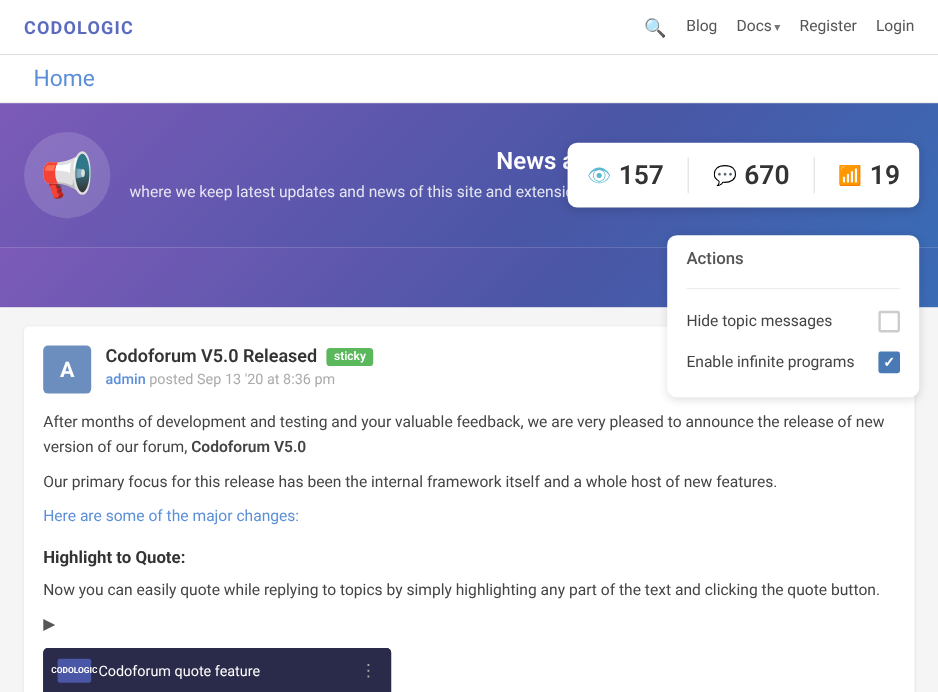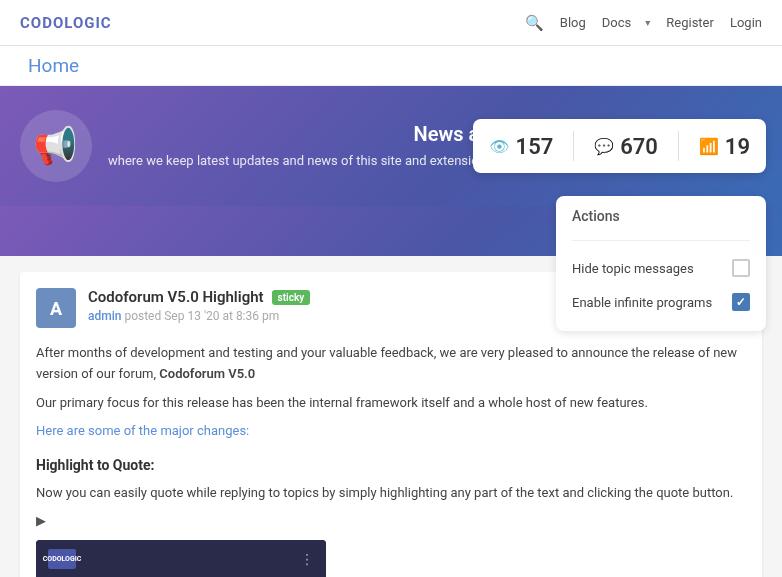--- a/index.html
+++ b/index.html
@@ -30,21 +30,21 @@
       color: #555;
       text-decoration: none;
       font-size: 13px;
     }
     .nav-search-icon {
       color: #777;
       font-size: 15px;
       cursor: pointer;
     }
     .nav-link-docs {
-      display: flex; align-items: center; gap: 14px;
+      display: flex; align-items: center; gap: 2px;
     }
     .chevron-down {
       font-size: 10px; color: #777;
     }
 
     
     .breadcrumb-bar {
       background: #fff;
       padding: 8px 28px;
       border-bottom: 1px solid #eee;
@@ -400,21 +400,21 @@
 </div>
 
 <div class="content-area">
   <div class="post-list">
 
     <div class="post-item">
       <div class="post-header">
         <div class="avatar">A</div>
         <div class="post-meta">
           <div class="post-title-row">
-            <span class="post-title">Codoforum V5.0 Highlight</span>
+            <span class="post-title">Codoforum V5.0 Released</span>
             <span class="badge-sticky">sticky</span>
             <div style="display:flex; align-items:center; gap:8px; margin-left:auto;">
               <div class="post-stat">
                 <span class="post-stat-icon stat-eye">👁</span>
                 <span>1.6k</span>
               </div>
               <div class="post-stat">
                 <span class="post-stat-icon" style="color:#5b8fd8;">💬</span>
                 <span>19</span>
               </div>
@@ -440,20 +440,21 @@
         <div class="video-link-row">
           <span class="video-icon">▶</span>
         </div>
 
         <div class="video-embed">
           <div class="video-toolbar">
             <div class="video-logo">
               <div class="video-logo-box">
                 <span class="video-logo-text">CODOLOGIC</span>
               </div>
+              <span class="video-title-text">Codoforum quote feature</span>
             </div>
             <span class="video-menu">⋮</span>
           </div>
           <div class="video-preview">
             <div class="video-preview-content">
               <div class="video-preview-left">
                 
                 
                 
                 

